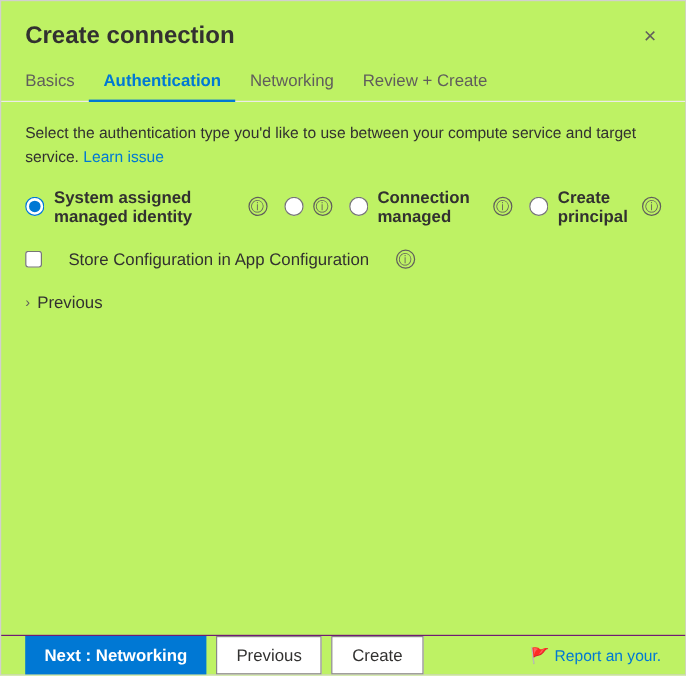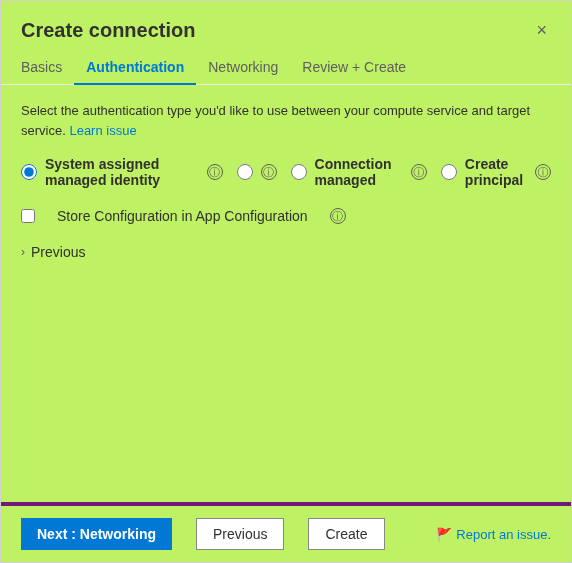--- a/index.html
+++ b/index.html
@@ -140,23 +140,23 @@
       color: #323130;
       font-size: 14px;
     }
     .chevron-icon {
       font-size: 12px;
       color: #605e5c;
     }
     .footer {
       display: flex;
       align-items: center;
-      padding: 12px 20px;
-      border-top: 4px solid #701a75;
-      gap: 24px;
+      padding: 0 20px;
+      border-top: 1px solid #701a75;
+      gap: 8px;
     }
     .btn-primary {
       background: #0078d4;
       color: #fff;
       border: none;
       padding: 6px 16px;
       font-size: 14px;
       cursor: pointer;
       font-family: inherit;
       font-weight: 600;
@@ -242,16 +242,16 @@
     </div>
   </div>
 
   <div class="footer">
     <button class="btn-primary">Next : Networking</button>
     <button class="btn-secondary">Previous</button>
     <button class="btn-secondary">Create</button>
     <div class="footer-spacer"></div>
     <a class="report-issue">
       <span>🚩</span>
-      <span>Report an issue.</span>
+      <span>Report an your.</span>
     </a>
   </div>
 </div>
 
 </body></html>

